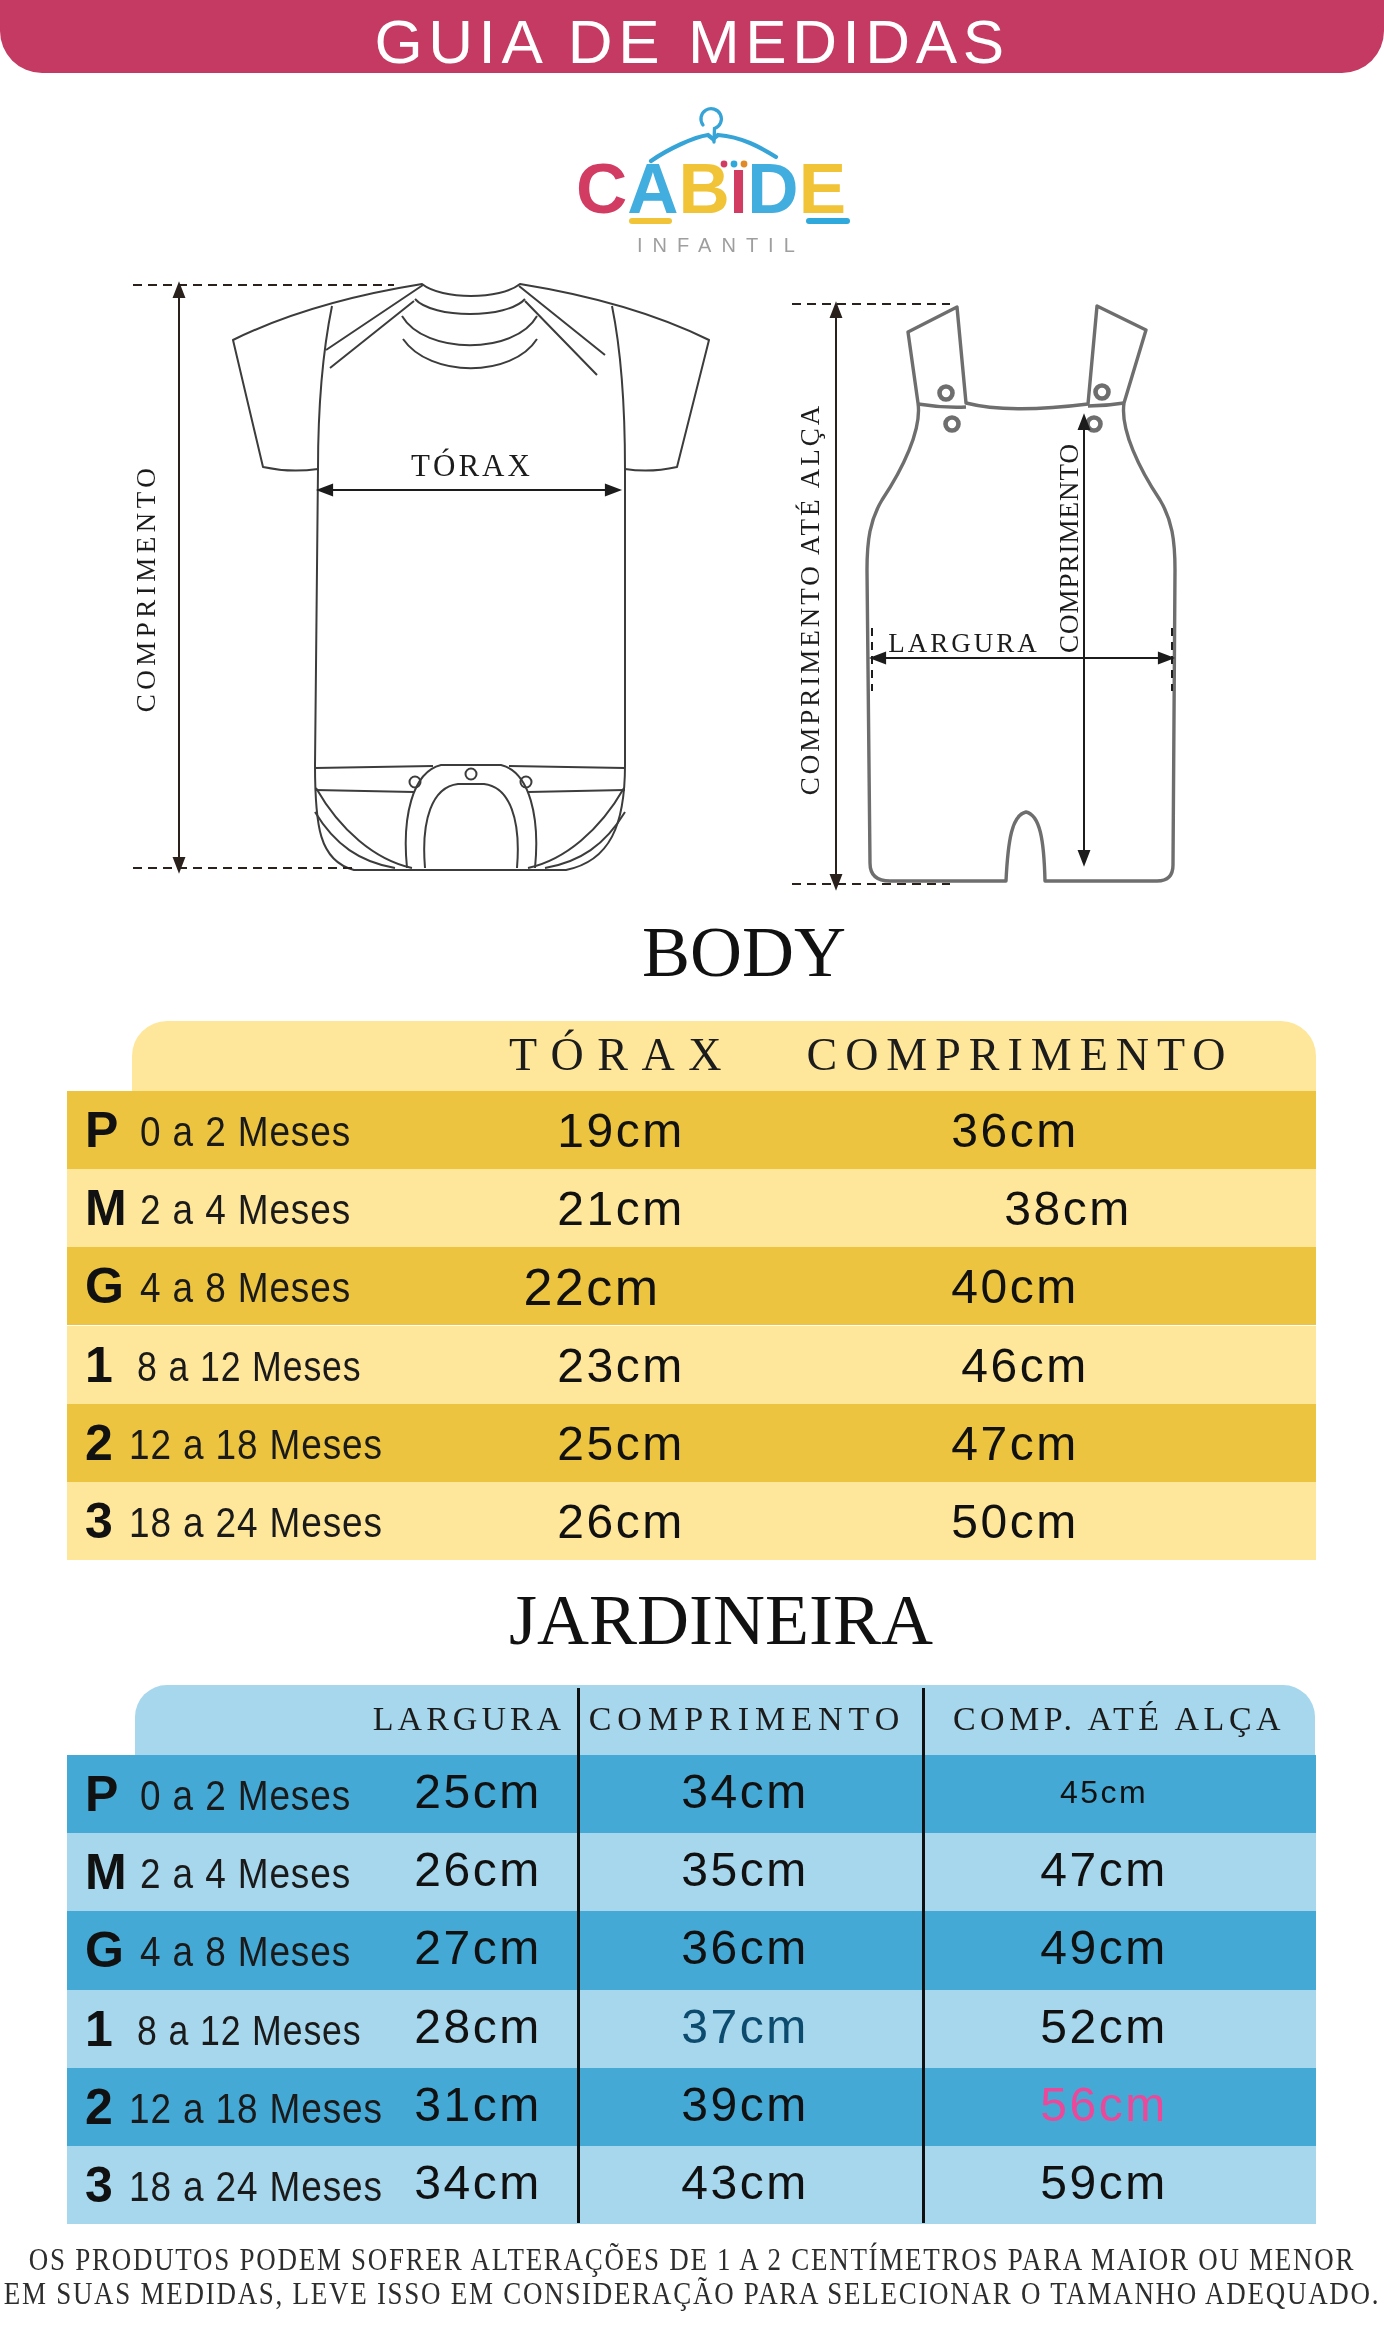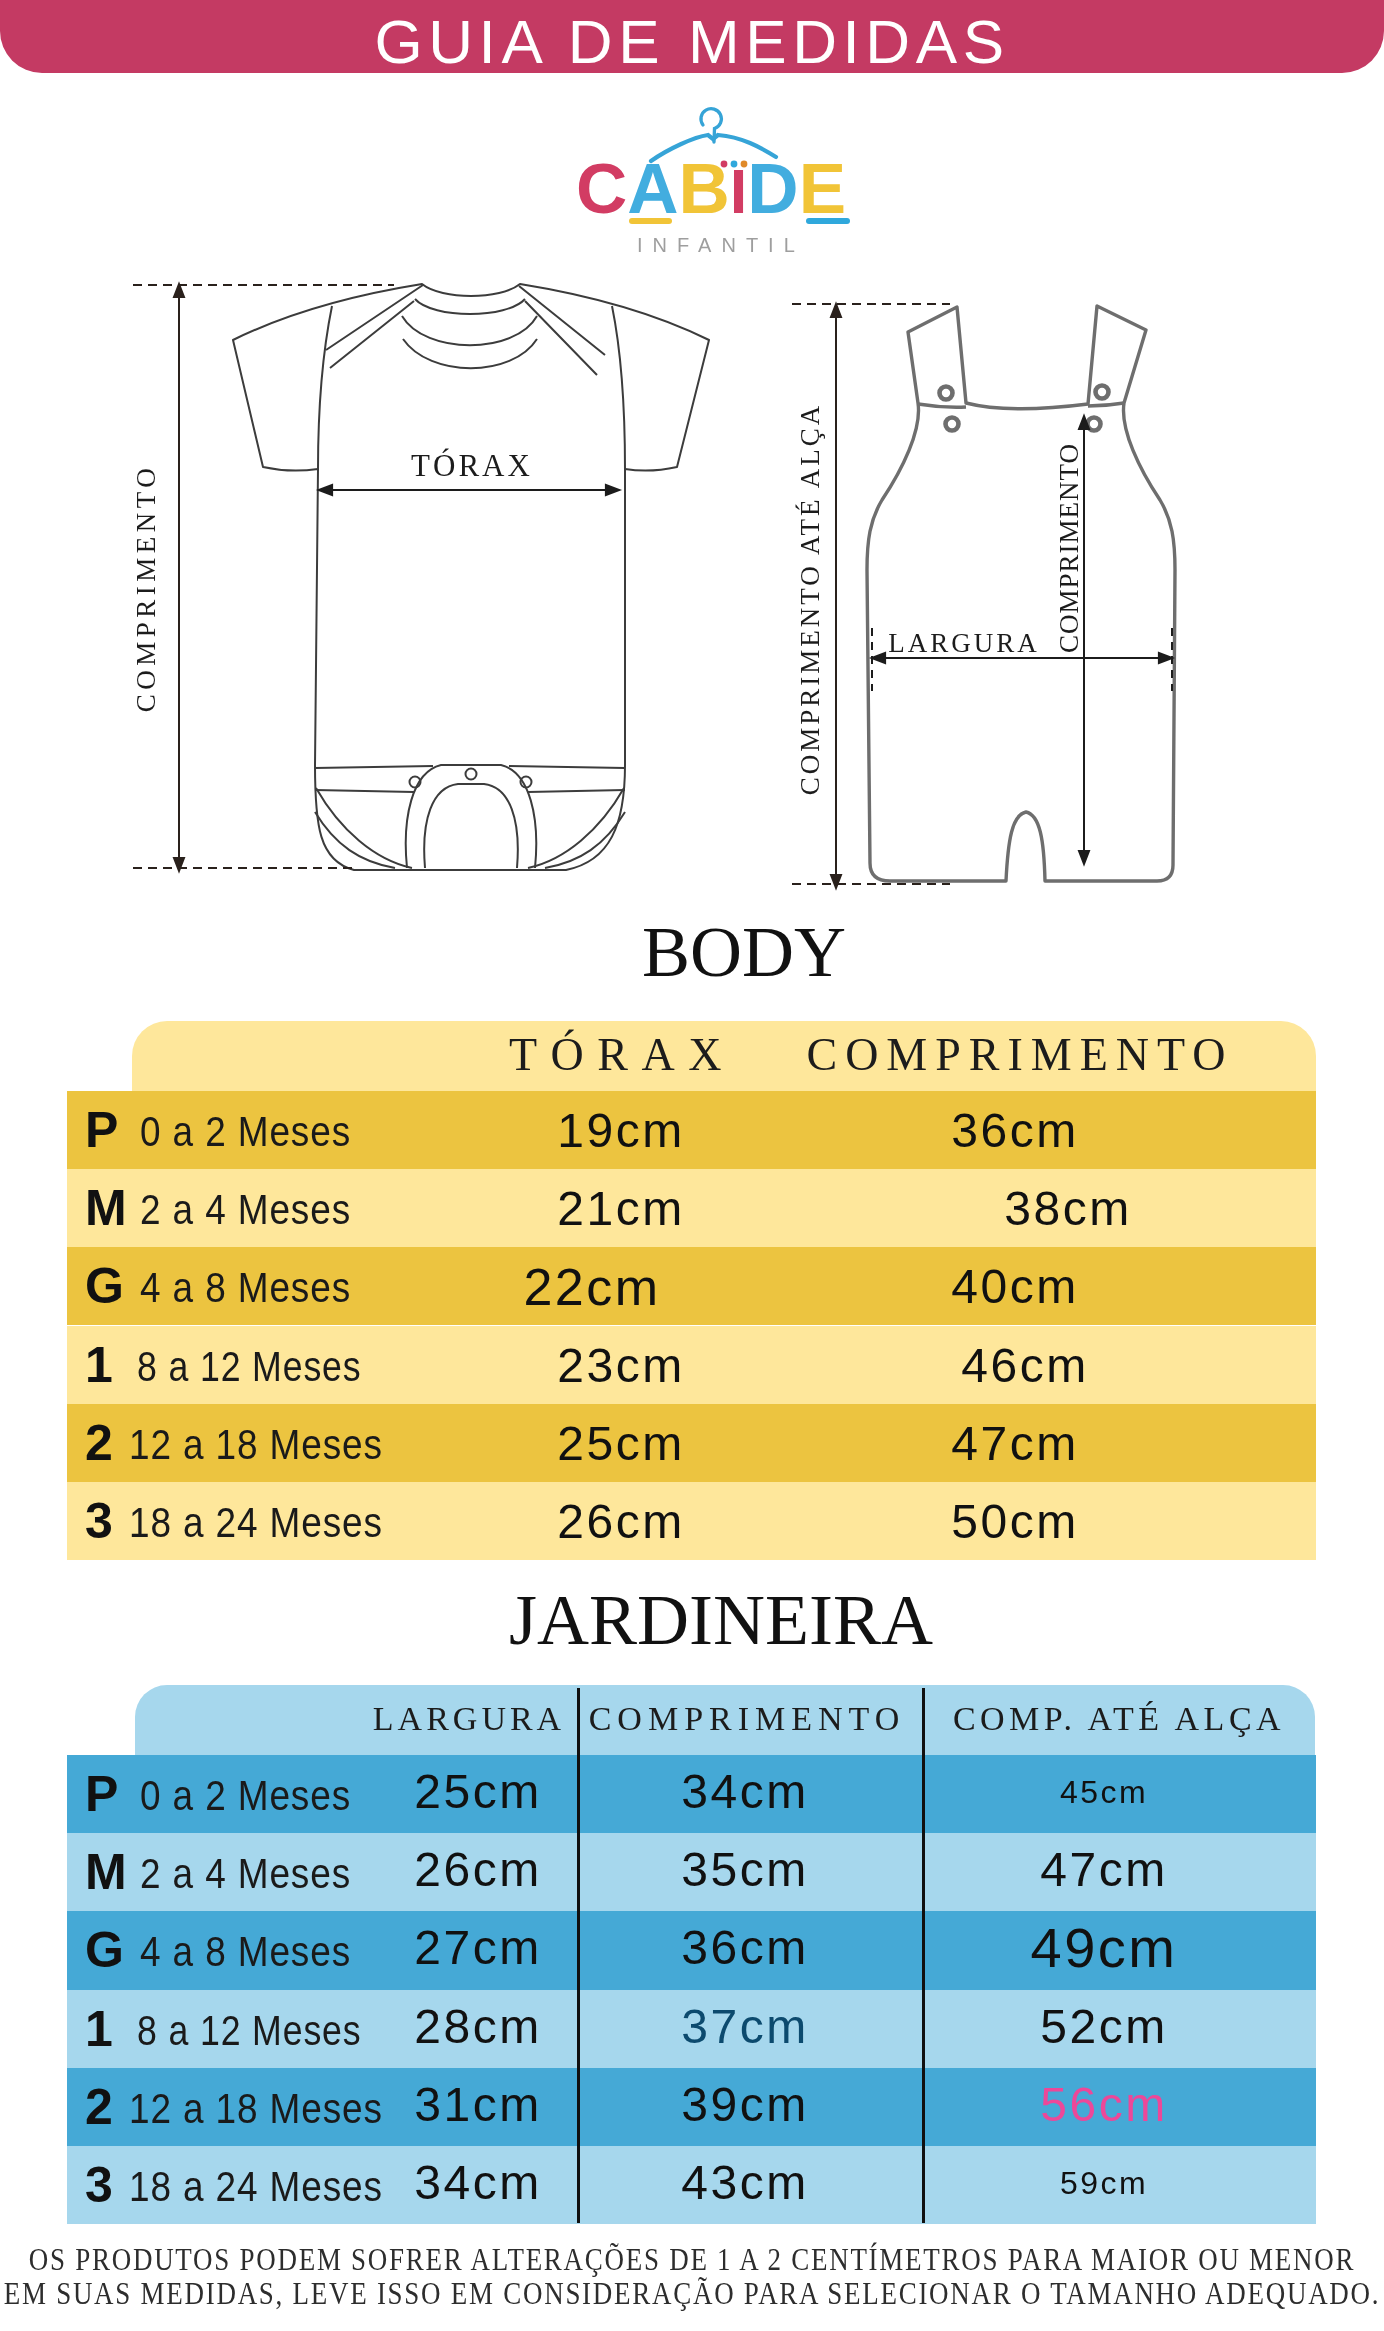--- a/index.html
+++ b/index.html
@@ -259,21 +259,21 @@
 <div class="abs" style="left:67px;top:1911.4px;width:1249px;height:78.2px;background:#45a9d6;"></div>
 
 <div class="abs" style="left:85px;top:1925.4px;font-size:50px;line-height:50px;font-weight:bold;color:#111;">G</div>
 
 <div class="abs" style="left:140px;top:1931.4px;font-size:42px;line-height:42px;letter-spacing:1px;color:#1a1a1a;transform:scaleX(0.88);transform-origin:0 0;">4 a 8 Meses</div>
 
 <div class="abs ctr" style="left:478px;top:1924.4px;font-size:48px;line-height:48px;letter-spacing:2.5px;color:#111;">27cm</div>
 
 <div class="abs ctr" style="left:745px;top:1924.4px;font-size:48px;line-height:48px;letter-spacing:2.5px;color:#111;">36cm</div>
 
-<div class="abs ctr" style="left:1104px;top:1924.4px;font-size:56px;line-height:48px;letter-spacing:2.5px;color:#111;">49cm</div>
+<div class="abs ctr" style="left:1104px;top:1924.4px;font-size:48px;line-height:48px;letter-spacing:2.5px;color:#111;">49cm</div>
 
 <div class="abs" style="left:67px;top:1989.6px;width:1249px;height:78.2px;background:#a6d7ed;"></div>
 
 <div class="abs" style="left:85px;top:2003.6px;font-size:50px;line-height:50px;font-weight:bold;color:#111;">1</div>
 
 <div class="abs" style="left:137px;top:2009.6px;font-size:42px;line-height:42px;letter-spacing:1px;color:#1a1a1a;transform:scaleX(0.85);transform-origin:0 0;">8 a 12 Meses</div>
 
 <div class="abs ctr" style="left:478px;top:2002.6px;font-size:48px;line-height:48px;letter-spacing:2.5px;color:#111;">28cm</div>
 
 <div class="abs ctr" style="left:745px;top:2002.6px;font-size:48px;line-height:48px;letter-spacing:2.5px;color:#0c4a6e;">37cm</div>
@@ -295,21 +295,21 @@
 <div class="abs" style="left:67px;top:2146.0px;width:1249px;height:78.2px;background:#a6d7ed;"></div>
 
 <div class="abs" style="left:85px;top:2160.0px;font-size:50px;line-height:50px;font-weight:bold;color:#111;">3</div>
 
 <div class="abs" style="left:129px;top:2166.0px;font-size:42px;line-height:42px;letter-spacing:1px;color:#1a1a1a;transform:scaleX(0.88);transform-origin:0 0;">18 a 24 Meses</div>
 
 <div class="abs ctr" style="left:478px;top:2159.0px;font-size:48px;line-height:48px;letter-spacing:2.5px;color:#111;">34cm</div>
 
 <div class="abs ctr" style="left:745px;top:2159.0px;font-size:48px;line-height:48px;letter-spacing:2.5px;color:#111;">43cm</div>
 
-<div class="abs ctr" style="left:1104px;top:2159.0px;font-size:32px;line-height:48px;letter-spacing:2.5px;color:#111;">59cm</div>
+<div class="abs ctr" style="left:1104px;top:2159.0px;font-size:48px;line-height:48px;letter-spacing:2.5px;color:#111;">59cm</div>
 
 <div class="abs" style="left:577px;top:1688px;width:3px;height:535px;background:#101010;"></div>
 
 <div class="abs" style="left:922px;top:1688px;width:3px;height:535px;background:#101010;"></div>
 
 <div class="abs ctr ser" style="left:692px;top:2243px;font-size:31px;line-height:34px;letter-spacing:2px;color:#2d2d2d;transform:translateX(-50%) scaleX(0.87);">OS PRODUTOS PODEM SOFRER ALTERAÇÕES DE 1 A 2 CENTÍMETROS PARA MAIOR OU MENOR</div>
 
 <div class="abs ctr ser" style="left:692px;top:2277px;font-size:31px;line-height:34px;letter-spacing:2px;color:#2d2d2d;transform:translateX(-50%) scaleX(0.87);">EM SUAS MEDIDAS, LEVE ISSO EM CONSIDERAÇÃO PARA SELECIONAR O TAMANHO ADEQUADO.</div>
 
 </body></html>

